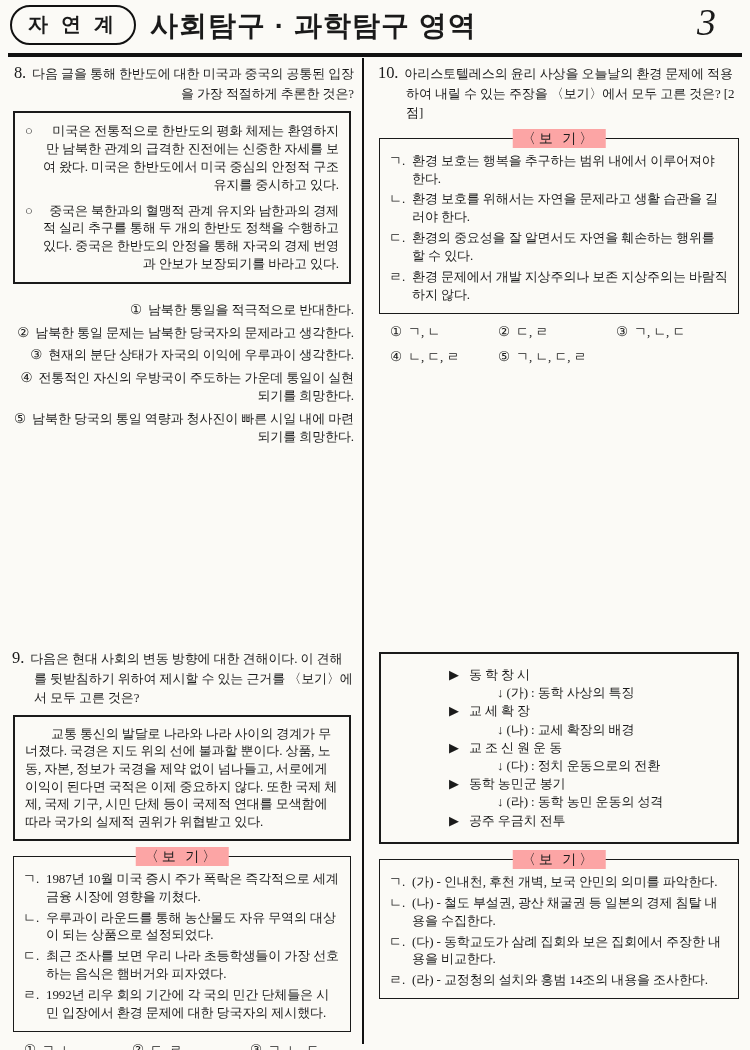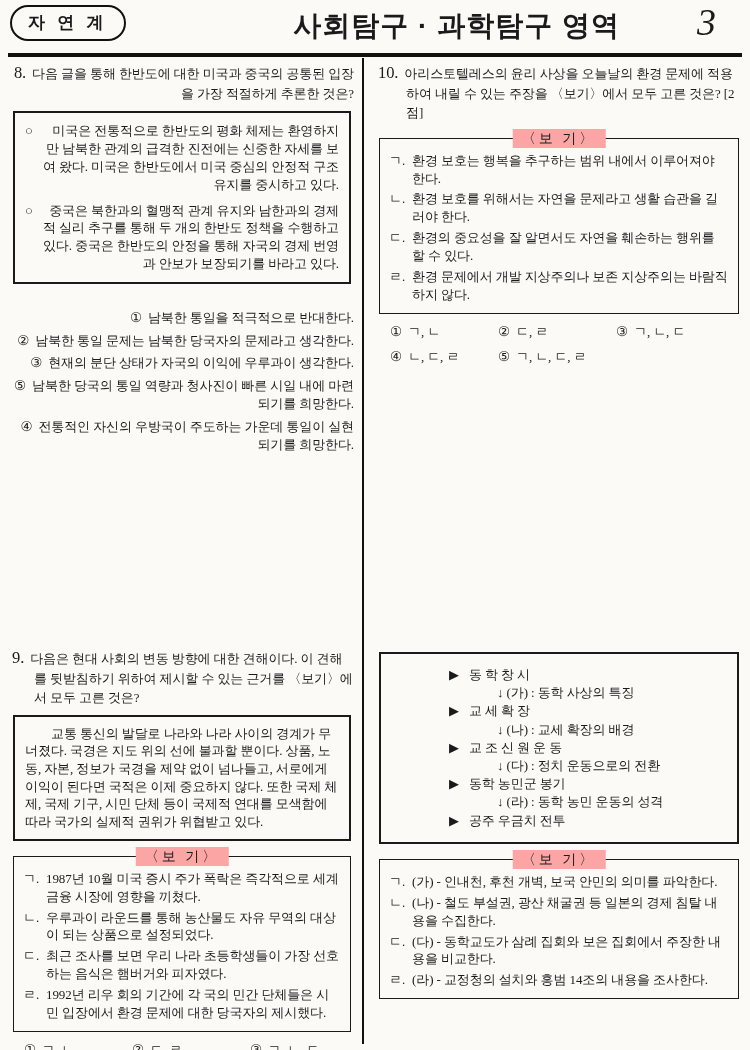--- a/index.html
+++ b/index.html
@@ -7,24 +7,24 @@
   .page {
     position:relative; width:750px; height:1050px; margin:0 auto;
     background:#fbfaf6; overflow:hidden;
     font-family:"Liberation Serif","DejaVu Serif",serif;
     color:#1a1a1a; font-size:13px; letter-spacing:-0.1px;
   }
   
   .badge {
     position:absolute; left:10px; top:5px;
     border:2.5px solid #111; border-radius:24px;
-    padding:4px 16px 5px; font-size:17px; font-weight:bold; letter-spacing:4px;
+    padding:4px 16px 5px; font-size:20px; font-weight:bold; letter-spacing:4px;
   }
   .title {
-    position:absolute; top:7px; left:150px; right:130px; text-align:right;
+    position:absolute; top:7px; left:150px; right:130px; text-align:left;
     font-size:28px; font-weight:bold; letter-spacing:1px; white-space:nowrap;
     font-family:"Liberation Sans","DejaVu Sans",sans-serif;
   }
   .pnum {
     position:absolute; top:0px; right:34px; font-size:38px; font-style:italic;
   }
   .hrule { position:absolute; top:53px; left:8px; width:734px; height:3.5px; background:#111; }
   .vdivider { position:absolute; top:58px; left:362px; width:2px; height:986px; background:#111; }
 
   
@@ -53,21 +53,21 @@
   .bogi-label {
     position:absolute; top:-10px; left:50%; transform:translateX(-50%);
     background:#fca5a5; padding:0 9px; letter-spacing:3px; font-size:14px; white-space:nowrap;
   }
   .bitem { display:flex; gap:7px; }
   .bitem + .bitem { margin-top:3px; }
   .bitem .bnum { flex:0 0 16px; }
   .bitem .btxt { flex:1; }
 
   
-  .choices { margin-top:24px; }
+  .choices { margin-top:16px; }
   .choice-line { padding-left:21px; text-indent:-21px; margin:3px 0; line-height:1.42; }
   .choice-line .cnum { margin-right:6px; font-size:13.5px; }
 
   
   .agrid { display:grid; grid-template-columns:108px 118px auto; row-gap:6px; margin:9px 0 0 12px; white-space:nowrap; }
   .agrid .cnum { margin-right:6px; font-size:13.5px; }
 
   
   .flowbox { border:2px solid #1a1a1a; padding:12px 8px 12px; margin:6px 3px 10px 1px; line-height:1.4; }
   .fstep-title { margin-left:60px; display:flex; gap:10px; }
@@ -93,22 +93,22 @@
       </div>
       <div class="obullet">
         <span class="omark">○</span>
         <span class="otxt">중국은 북한과의 혈맹적 관계 유지와 남한과의 경제적 실리 추구를 통해 두 개의 한반도 정책을 수행하고 있다. 중국은 한반도의 안정을 통해 자국의 경제 번영과 안보가 보장되기를 바라고 있다.</span>
       </div>
     </div>
     <div class="choices">
       <div class="choice-line"><span class="cnum">①</span><span>남북한 통일을 적극적으로 반대한다.</span></div>
       <div class="choice-line"><span class="cnum">②</span><span>남북한 통일 문제는 남북한 당국자의 문제라고 생각한다.</span></div>
       <div class="choice-line"><span class="cnum">③</span><span>현재의 분단 상태가 자국의 이익에 우루과이 생각한다.</span></div>
+      <div class="choice-line"><span class="cnum">④</span><span>전통적인 자신의 우방국이 주도하는 가운데 통일이 실현되기를 희망한다.</span></div>
       <div class="choice-line"><span class="cnum">⑤</span><span>남북한 당국의 통일 역량과 청사진이 빠른 시일 내에 마련되기를 희망한다.</span></div>
-      <div class="choice-line"><span class="cnum">④</span><span>전통적인 자신의 우방국이 주도하는 가운데 통일이 실현되기를 희망한다.</span></div>
     </div>
   </div>
 
   <div class="q" id="q9">
     <div class="qhead"><span class="qnum">9.</span><span>다음은 현대 사회의 변동 방향에 대한 견해이다. 이 견해를 뒷받침하기 위하여 제시할 수 있는 근거를 〈보기〉에서 모두 고른 것은?</span></div>
     <div class="pbox2">
       <p>교통 통신의 발달로 나라와 나라 사이의 경계가 무너졌다. 국경은 지도 위의 선에 불과할 뿐이다. 상품, 노동, 자본, 정보가 국경을 제약 없이 넘나들고, 서로에게 이익이 된다면 국적은 이제 중요하지 않다. 또한 국제 체제, 국제 기구, 시민 단체 등이 국제적 연대를 모색함에 따라 국가의 실제적 권위가 위협받고 있다.</p>
     </div>
     <div class="bogi">
       <div class="bogi-label">〈보 기〉</div>

